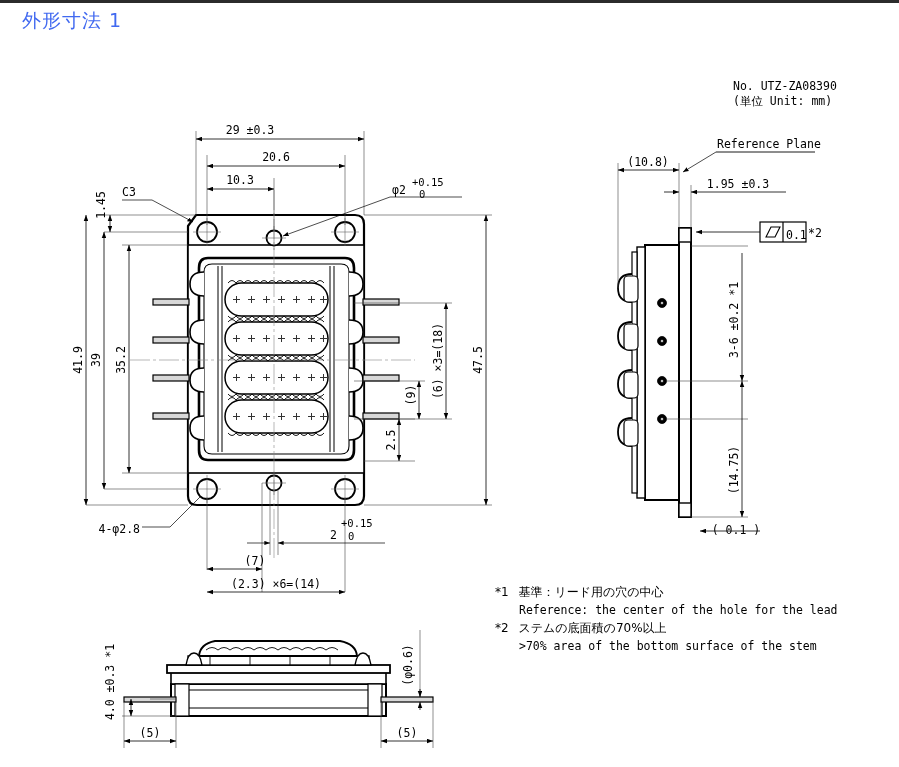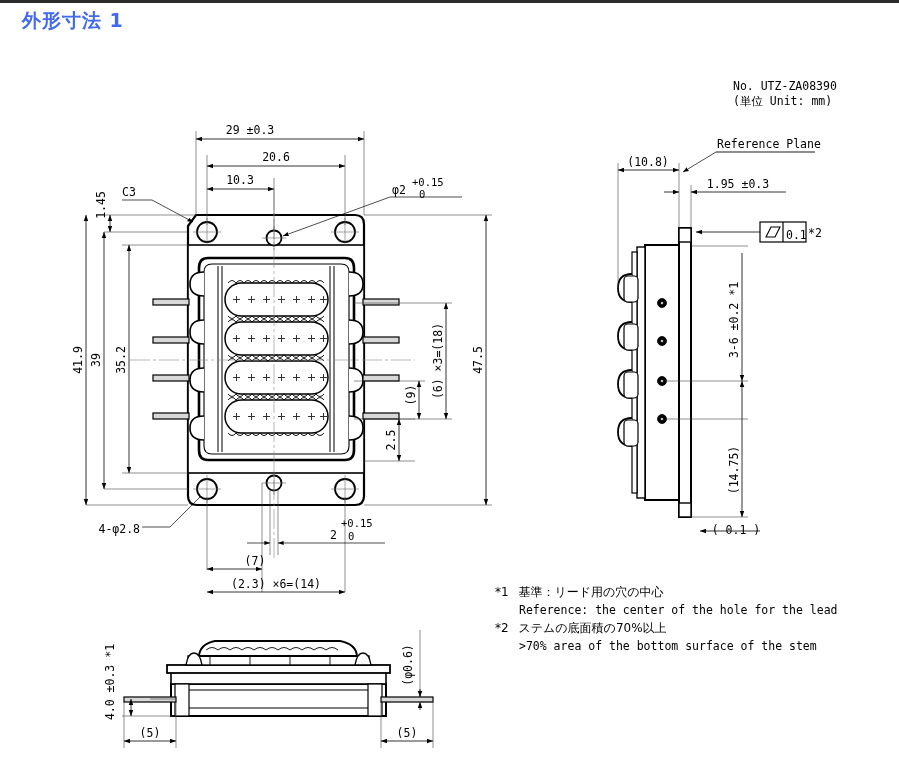--- a/index.html
+++ b/index.html
@@ -8,21 +8,21 @@
     font-family:"DejaVu Sans Mono","Liberation Mono",monospace;
     color:#000;
   }
   #topbar{
     position:absolute;left:0;top:0;width:899px;height:5px;
     border-top:3px solid #2b2b2b;
   }
   #heading{
     position:absolute;left:22px;top:8px;
     font-family:"DejaVu Sans","Liberation Sans",sans-serif;
-    font-size:19px;font-weight:700;color:#4169f0;letter-spacing:1px;
+    font-size:19px;font-weight:400;color:#4169f0;letter-spacing:1px;
   }
   #drawing{position:absolute;left:0;top:0;width:899px;height:767px;}
   .txt{font-family:"DejaVu Sans Mono","Liberation Mono",monospace;font-size:11.5px;fill:#000;}
   .txt-jp{font-family:"DejaVu Sans","Liberation Sans",sans-serif;font-size:12px;fill:#000;}
   .txt-sm{font-family:"DejaVu Sans Mono","Liberation Mono",monospace;font-size:10.5px;fill:#000;}
 </style>
 </head>
 <body>
 
 <div id="topbar"></div>

